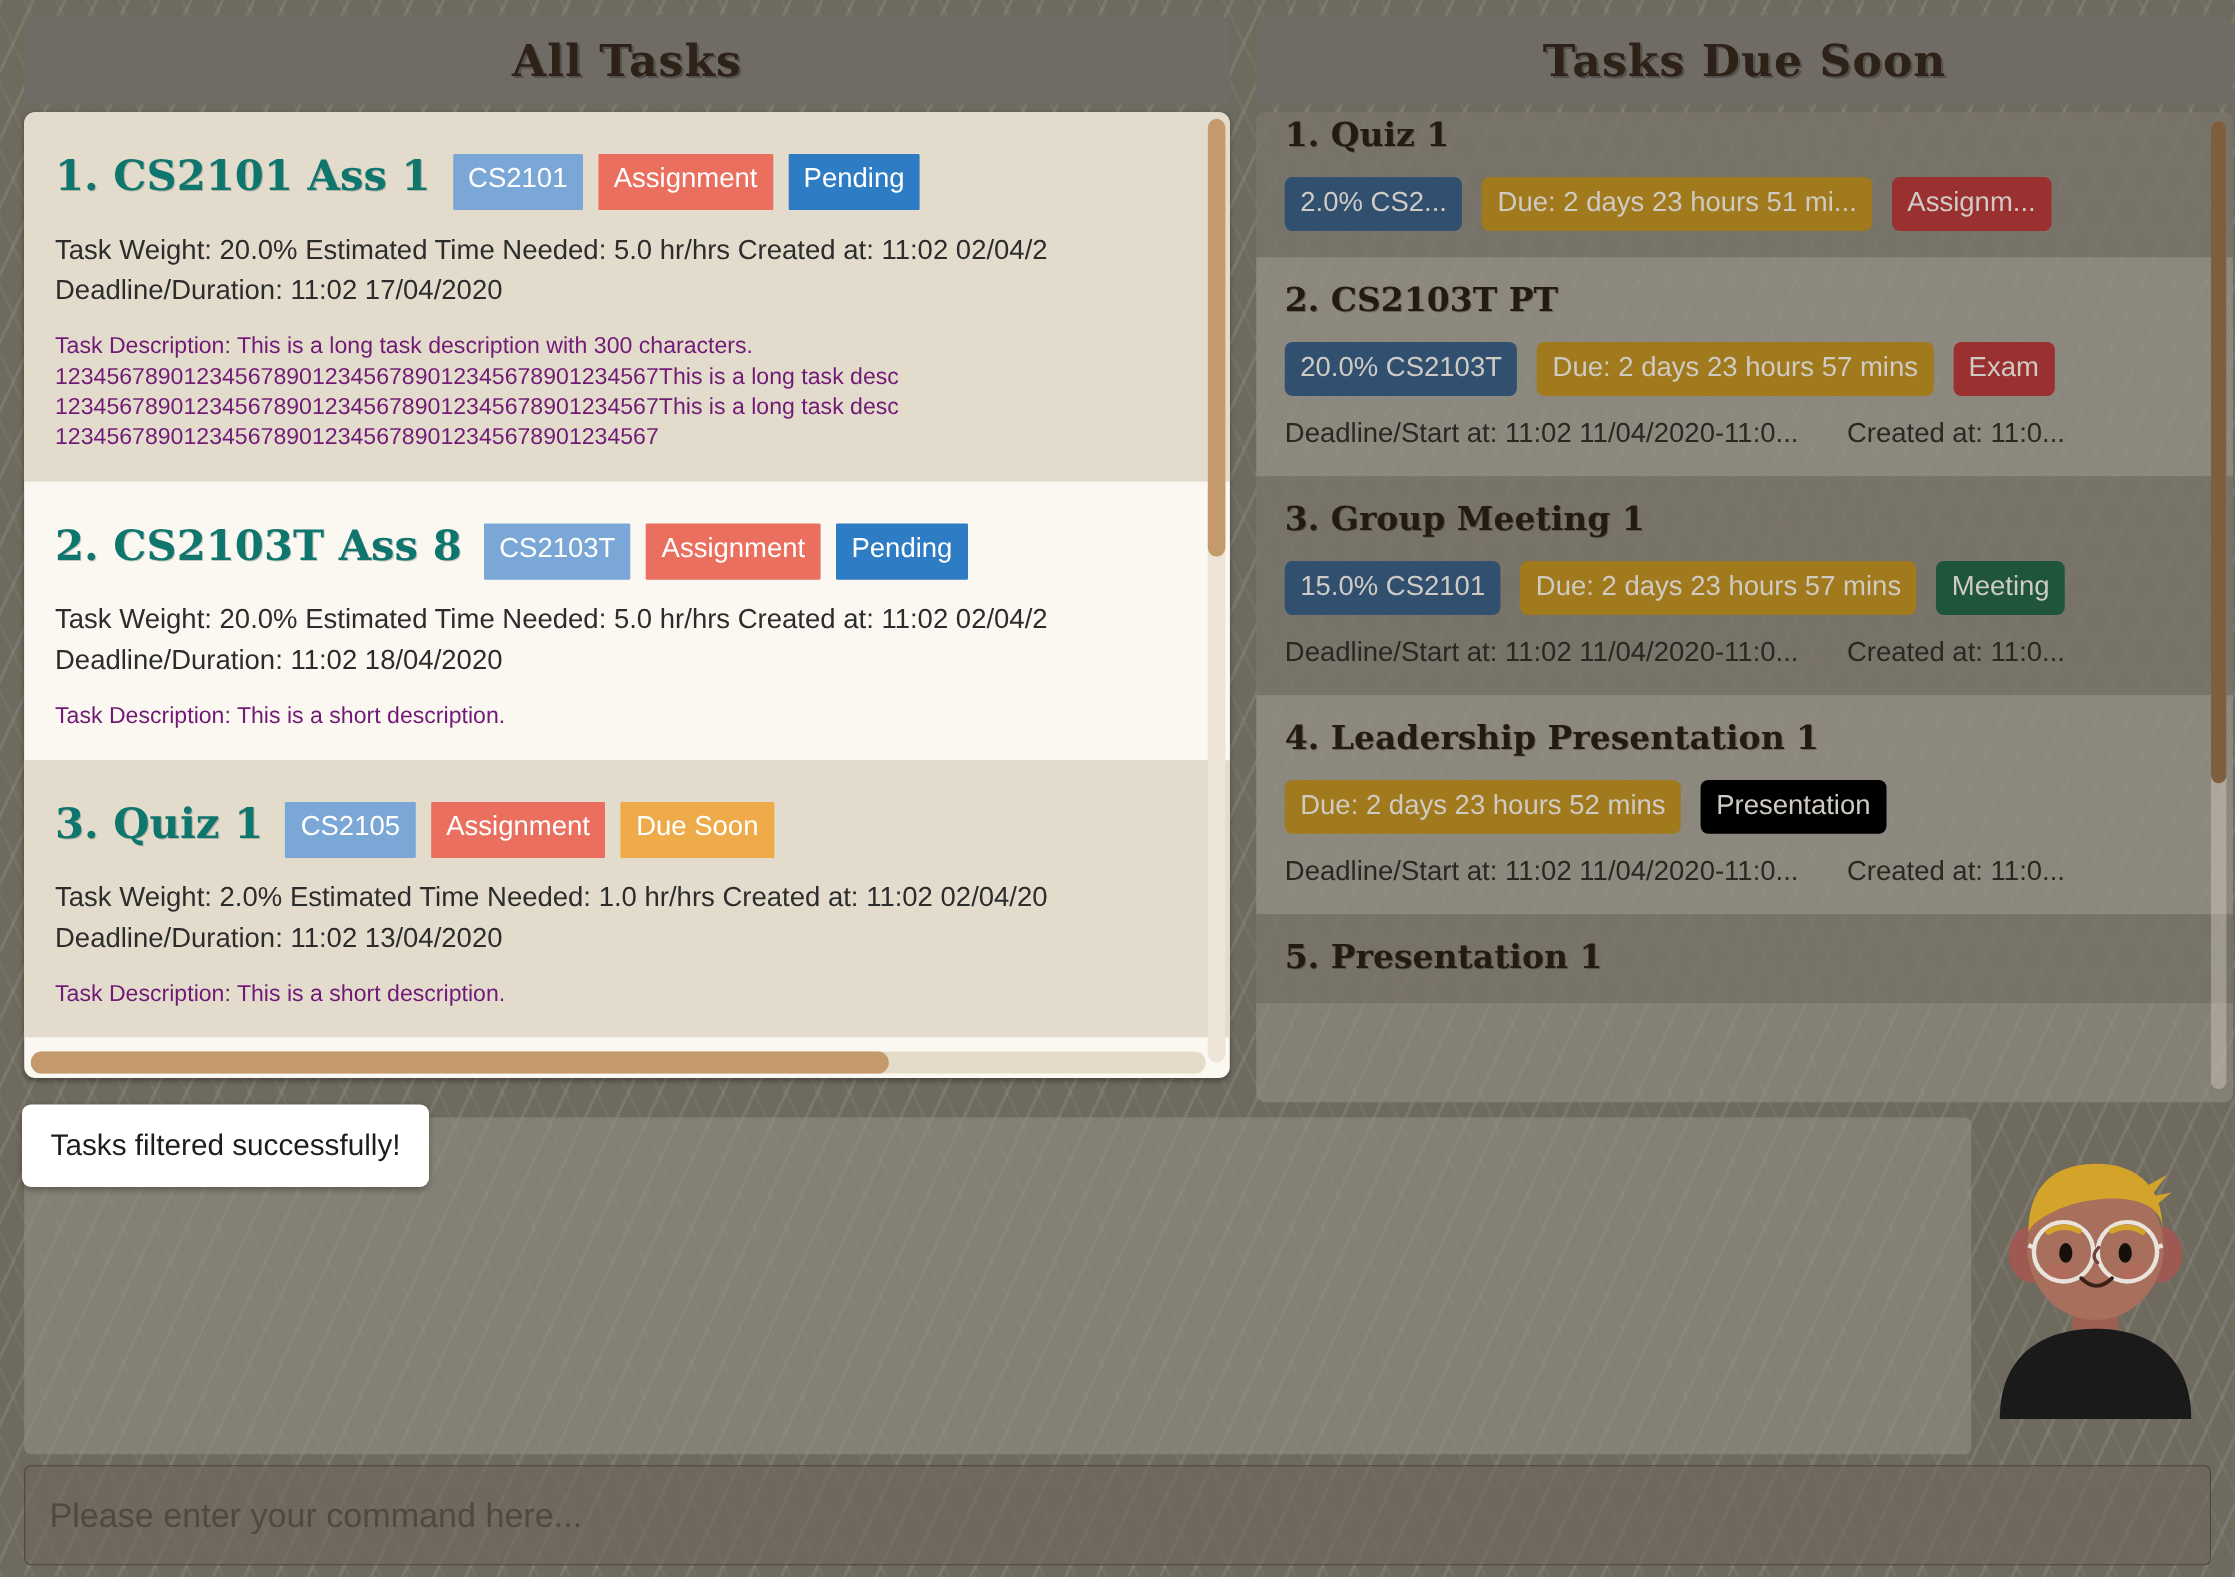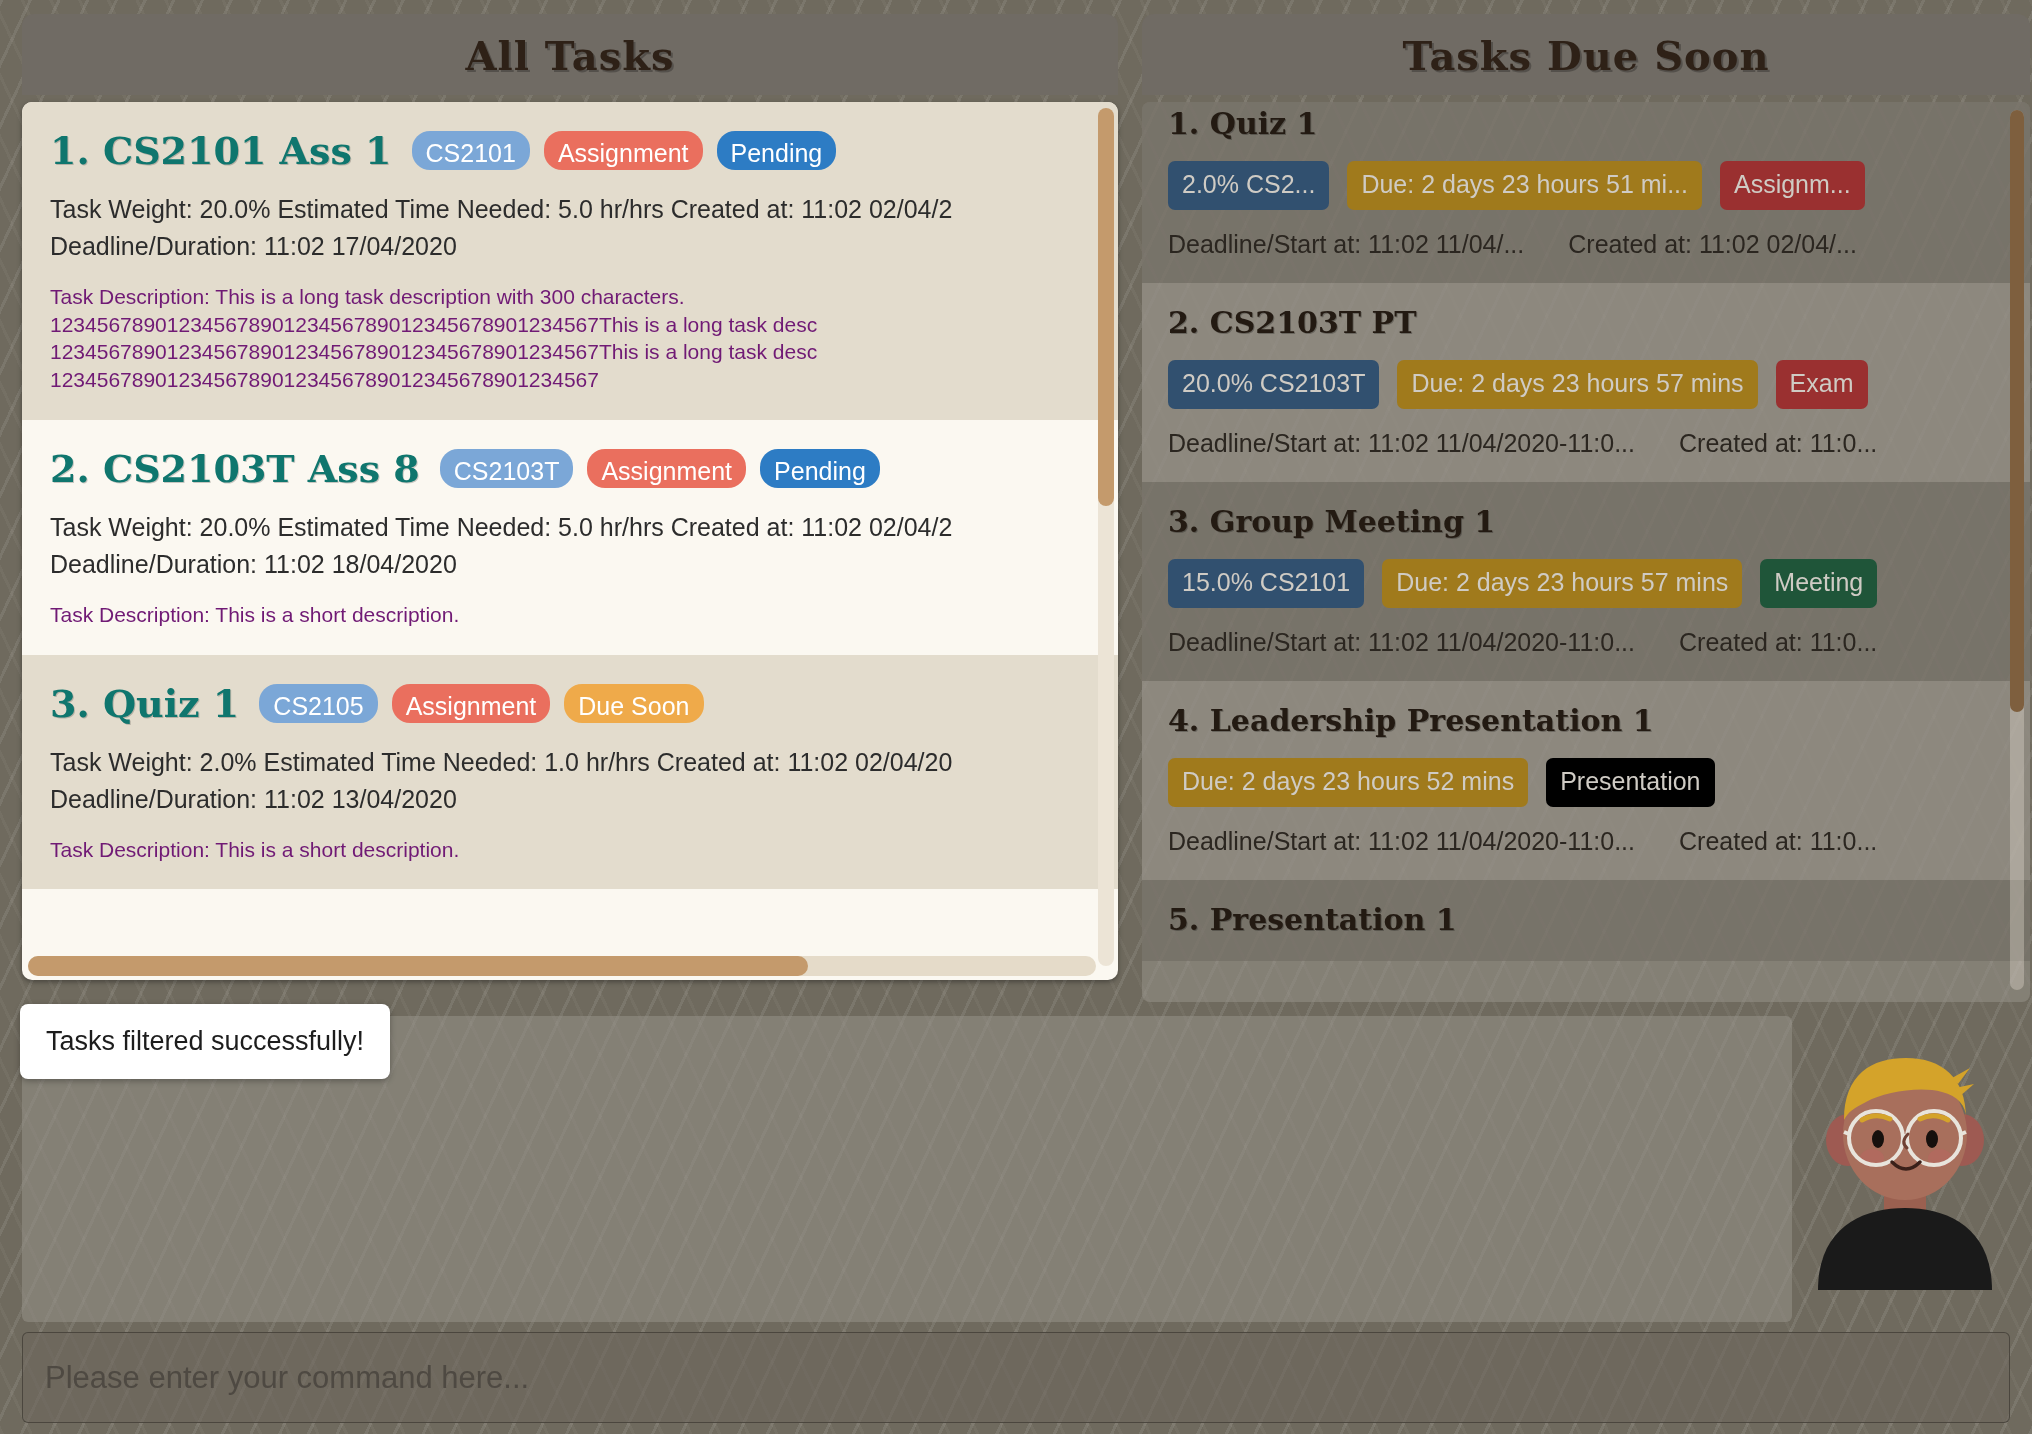--- a/index.html
+++ b/index.html
@@ -69,23 +69,24 @@
     font-size:38px;
     color:#0f766e;
     text-shadow:1px 1px 0 rgba(0,0,0,.2);
     margin-right:6px;
   }
   .chip{
     display:inline-block;
     color:#fff;
     font-size:25px;
     line-height:1;
-    padding:10px 14px 4px 14px;
-    border-radius:18px;
+    padding:10px 14px 16px 14px;
+    border-radius:1px;
     white-space:nowrap;
+    margin-top:12px;
   }
   .meta-line{
     font-size:25px; color:#2c2c2c;
     margin-top:22px; white-space:nowrap;
   }
   .meta-line.tight{ margin-top:8px; }
   .desc-block{
     font-size:21px; color:#701a75;
     margin-top:22px; white-space:nowrap; line-height:1.32;
   }
@@ -259,24 +260,20 @@
   </div>
   <div class="due-viewport">
     <div class="due-list" id="due-list" style="top: -18px;">
         <div class="due-row odd">
           <div class="due-title">1.  Quiz 1</div>
           <div class="due-chips">
             <span class="due-chip" style="background: rgb(49, 80, 111);">2.0% CS2...</span>
             <span class="due-chip" style="background: rgb(160, 122, 28);">Due: 2 days 23 hours 51 mi...</span>
             <span class="due-chip" style="background: rgb(154, 48, 48);">Assignm...</span>
           </div>
-          <div class="due-meta">
-            <span>Deadline/Start at: 11:02 11/04/...</span>
-            <span>Created at: 11:02 02/04/...</span>
-          </div>
         </div>
         <div class="due-row even">
           <div class="due-title">2.  CS2103T PT</div>
           <div class="due-chips">
             <span class="due-chip" style="background: rgb(49, 80, 111);">20.0% CS2103T</span>
             <span class="due-chip" style="background: rgb(160, 122, 28);">Due: 2 days 23 hours 57 mins</span>
             <span class="due-chip" style="background: rgb(154, 48, 48);">Exam</span>
           </div>
           <div class="due-meta">
             <span>Deadline/Start at: 11:02 11/04/2020-11:0...</span>

